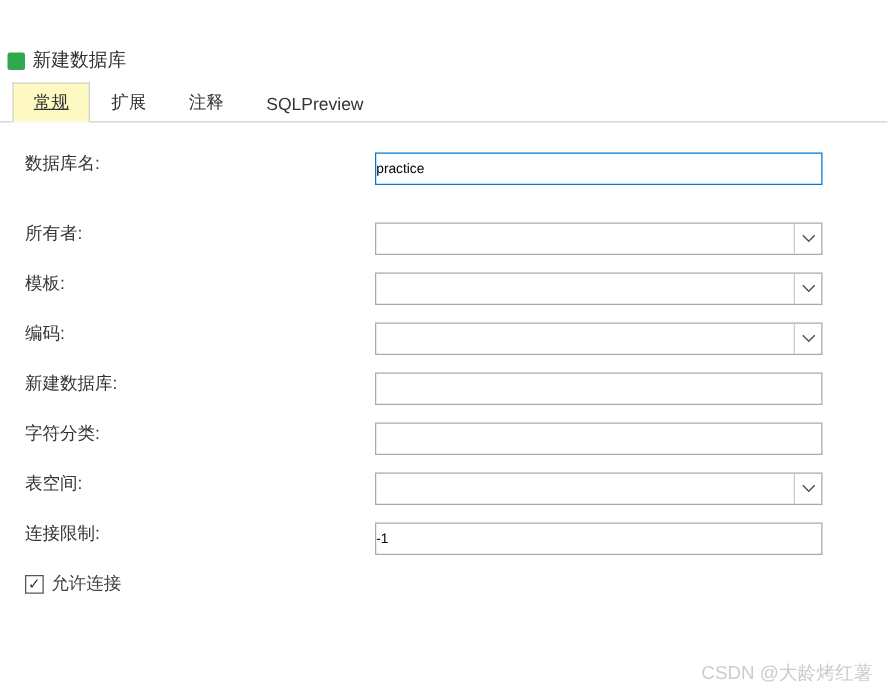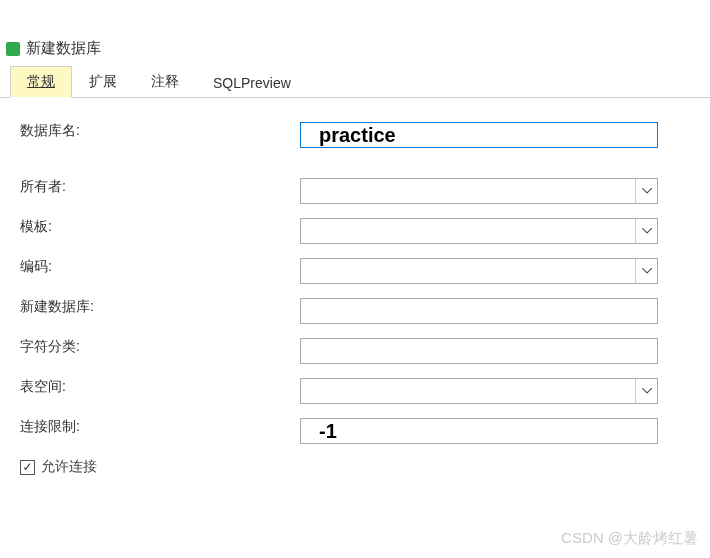--- a/index.html
+++ b/index.html
@@ -69,26 +69,25 @@
     .form-label {
       width: 280px;
       font-size: 14px;
       color: #333;
       flex-shrink: 0;
     }
     .form-input {
       flex: 1;
       height: 26px;
       border: 1px solid #aaa;
-      padding: 2px 18px;
-      font-size: 20px;
+      padding: 2px 0;
+      font-size: 11px;
       font-family: inherit;
       outline: none;
       max-width: 358px;
-      font-weight: bold;
     }
     .form-input.focused {
       border: 1px solid #0078d4;
     }
     .form-select {
       flex: 1;
       height: 26px;
       border: 1px solid #aaa;
       background: #fff;
       position: relative;

